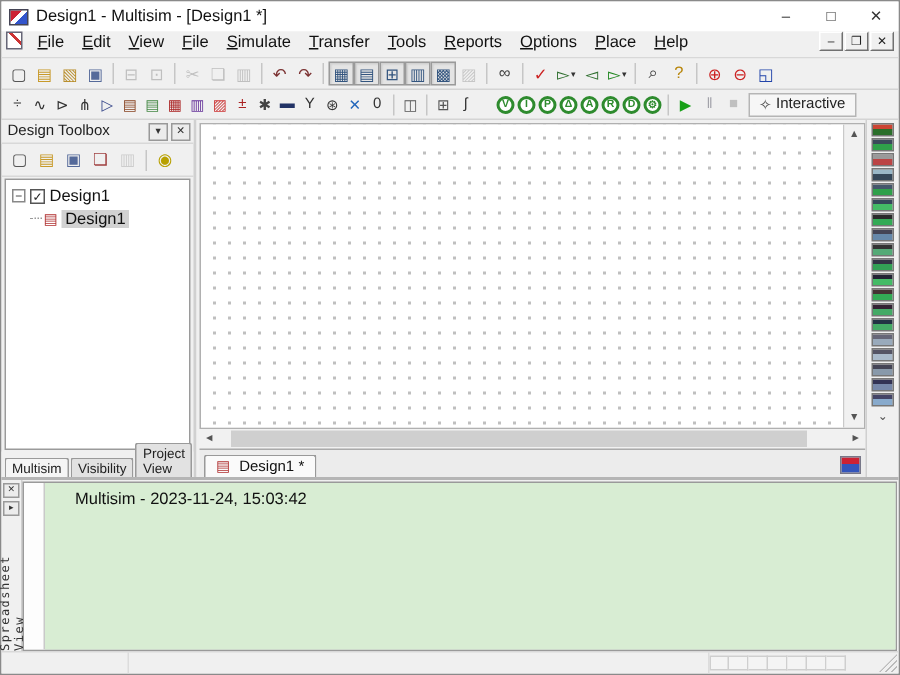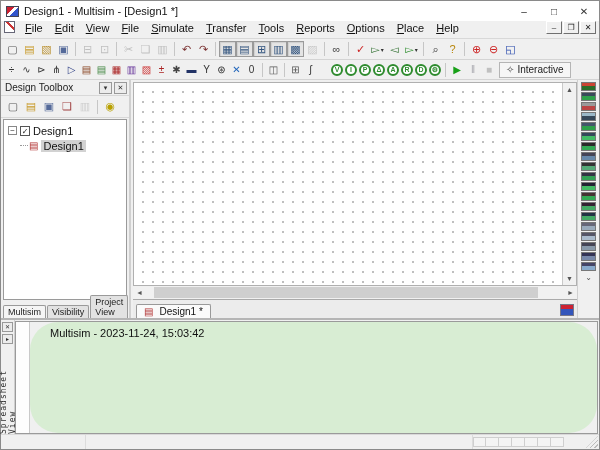--- a/index.html
+++ b/index.html
@@ -83,21 +83,21 @@
   .inst-chevron { font-size:8px; color:#555; margin-top:1px; }
 
   
   .spreadsheet { height:116px; flex:0 0 auto; display:flex; border-top:2px solid #b5b5b5; background:#f0f0f0; }
   .ss-side { width:14px; flex:0 0 auto; display:flex; flex-direction:column; align-items:center; border-right:1px solid #cfcfcf; }
   .ss-sbtn { width:11px; height:10px; border:1px solid #999; background:#ececec; font-size:6px; line-height:8px; text-align:center; color:#333; margin-top:2px; }
   .ss-vlabel { writing-mode:vertical-rl; transform:rotate(180deg); font-family:"DejaVu Sans Mono", monospace; font-size:8px; color:#333; letter-spacing:1px; margin-top:4px; }
   .ss-right { flex:1; display:flex; flex-direction:column; min-width:0; }
   .ss-bodyrow { flex:1; display:flex; min-height:0; border:1px solid #9a9a9a; margin:1px 1px 0 0; }
   .ss-rowhead { width:14px; background:#fdfdfd; border-right:1px solid #c9c9c9; }
-  .ss-body { flex:1; position:relative;border-radius:28px; }
+  .ss-body { flex:1; position:relative; }
   .ss-msg { position:absolute; top:5px; left:20px; font-size:11px; color:#111; }
   .ss-tabs { height:16px; display:flex; align-items:flex-end; padding-left:16px; }
   .ss-tab { font-size:9px; color:#111; border:1px solid #9a9a9a; border-bottom:none; background:#e6e6e6; padding:1px 6px; margin-right:2px; border-radius:2px 2px 0 0; }
   .ss-tab.active { background:#f8f8f8; }
 
   
   .statusbar { height:15px; flex:0 0 auto; background:#f0f0f0; border-top:1px solid #d9d9d9; display:flex; align-items:center; }
   .sb-seg1 { width:85px; height:100%; border-right:1px solid #dcdcdc; }
   .sb-spring { flex:1; height:100%; border-right:1px solid #dcdcdc; }
   .sb-cells { display:flex; margin-right:22px; }

